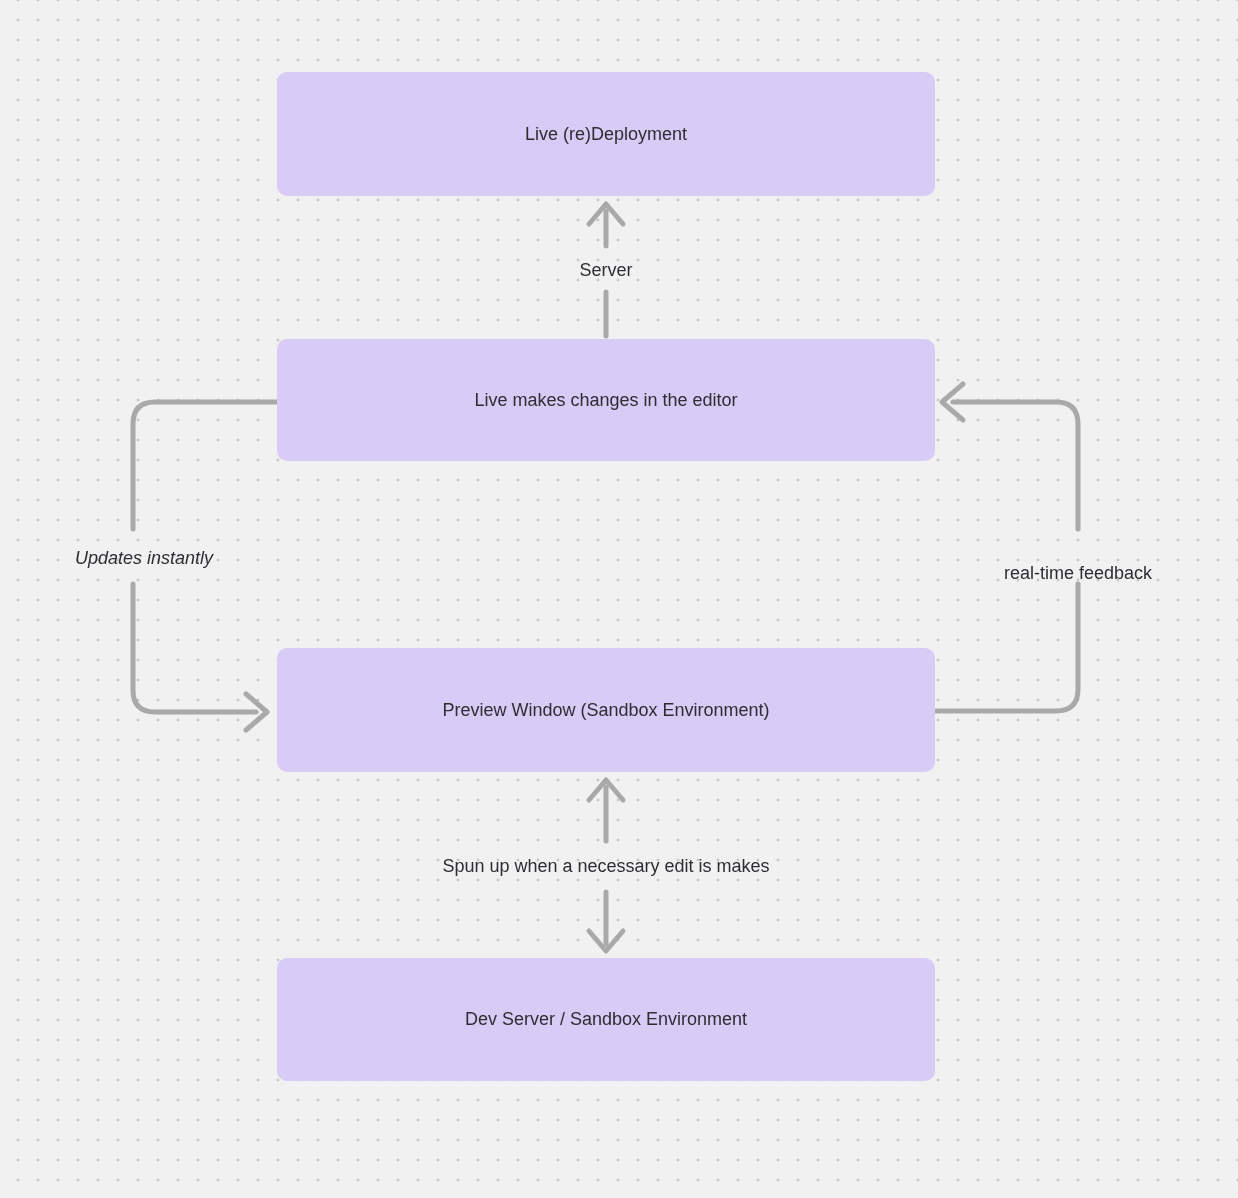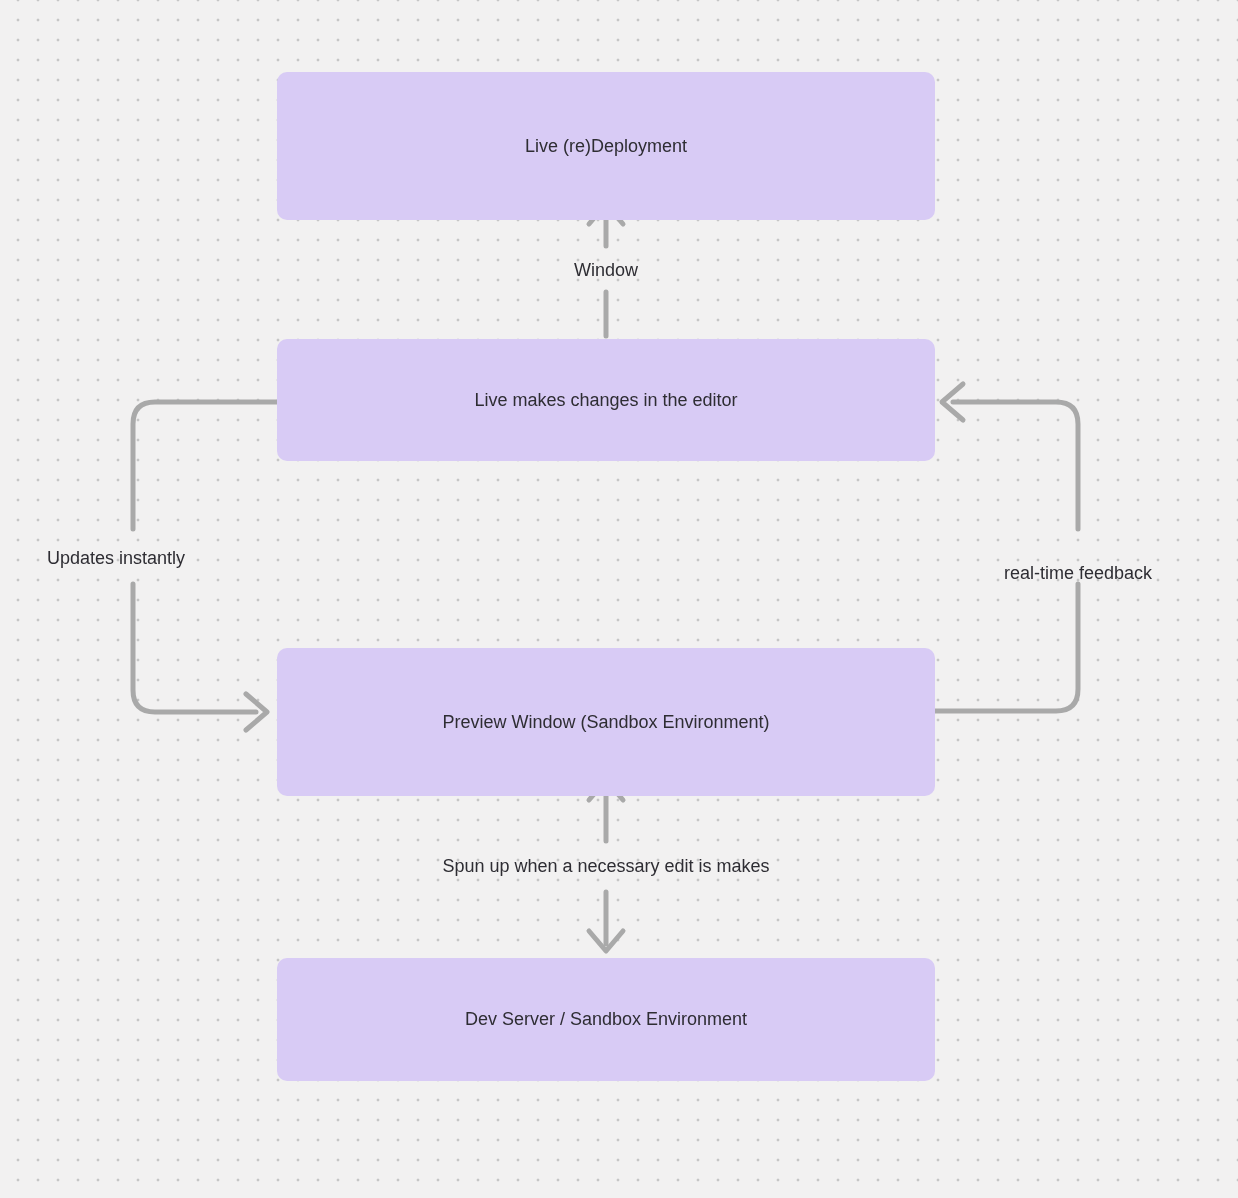--- a/index.html
+++ b/index.html
@@ -28,21 +28,21 @@
     fill: none;
     stroke: #a9a9a9;
     stroke-width: 5;
     stroke-linecap: round;
     stroke-linejoin: round;
   }
   .node {
     position: absolute;
     left: 277px;
     width: 658px;
-    height: 148px;
+    height: 124px;
     background: #d8cbf5;
     border-radius: 10px;
     display: flex;
     align-items: center;
     justify-content: center;
     text-align: center;
     font-size: 18px;
     color: #2e2d33;
     box-sizing: border-box;
   }
@@ -96,21 +96,21 @@
   </div>
 
   <div class="node" style="top:648px;">
     <span>Preview Window (Sandbox Environment)</span>
   </div>
 
   <div class="node" style="top:958px; height:123px;">
     <span>Dev Server / Sandbox Environment</span>
   </div>
 
-  <div class="edge-label" style="left:606px; top:270px;">Window</div>
+  <div class="edge-label" style="left:606px; top:270px;">Server</div>
 
-  <div class="edge-label" style="left:116px; top:558px;">Updates instantly</div>
+  <div class="edge-label" style="left:144px; top:558px;font-style:italic;">Updates instantly</div>
 
   <div class="edge-label" style="left:1078px; top:573px;">real-time feedback</div>
 
   <div class="edge-label" style="left:606px; top:866px;">Spun up when a necessary edit is makes</div>
 
 </div>
 
 </body></html>

